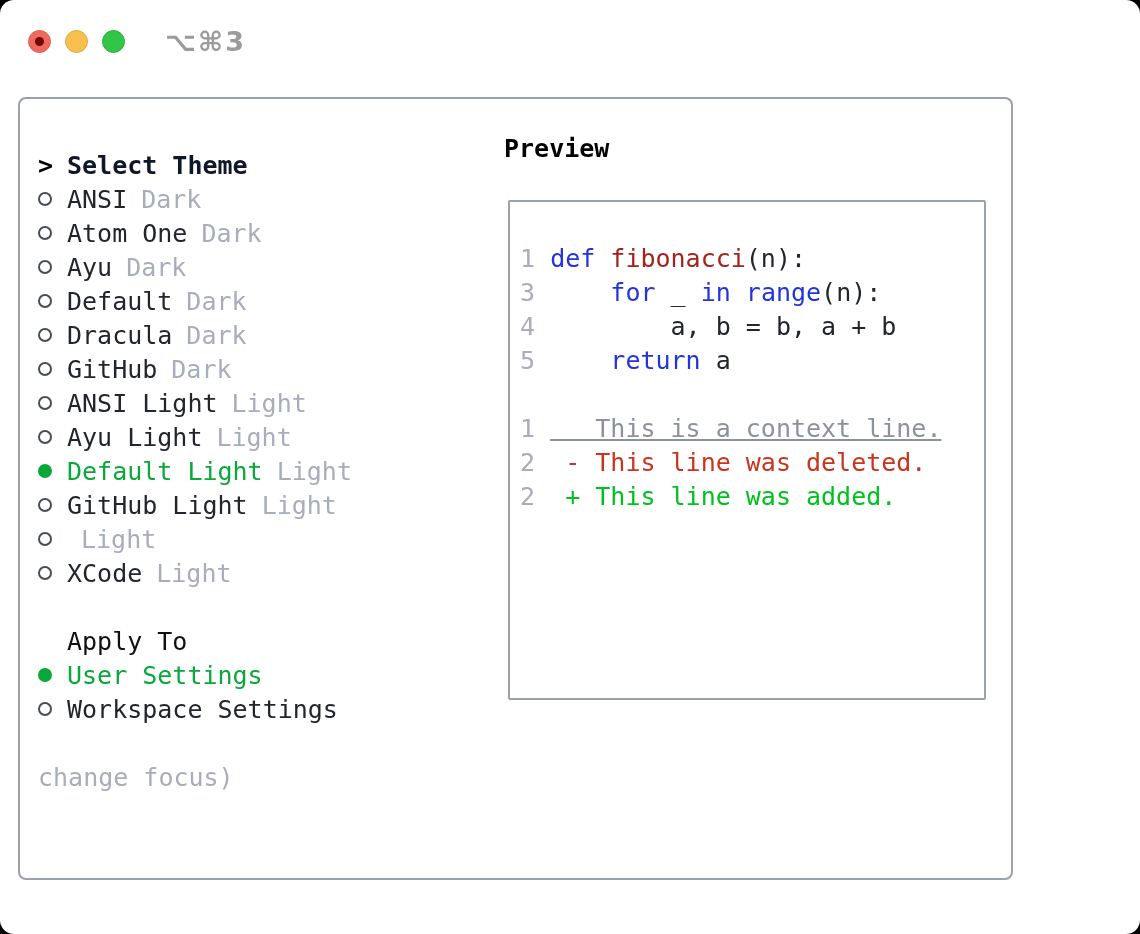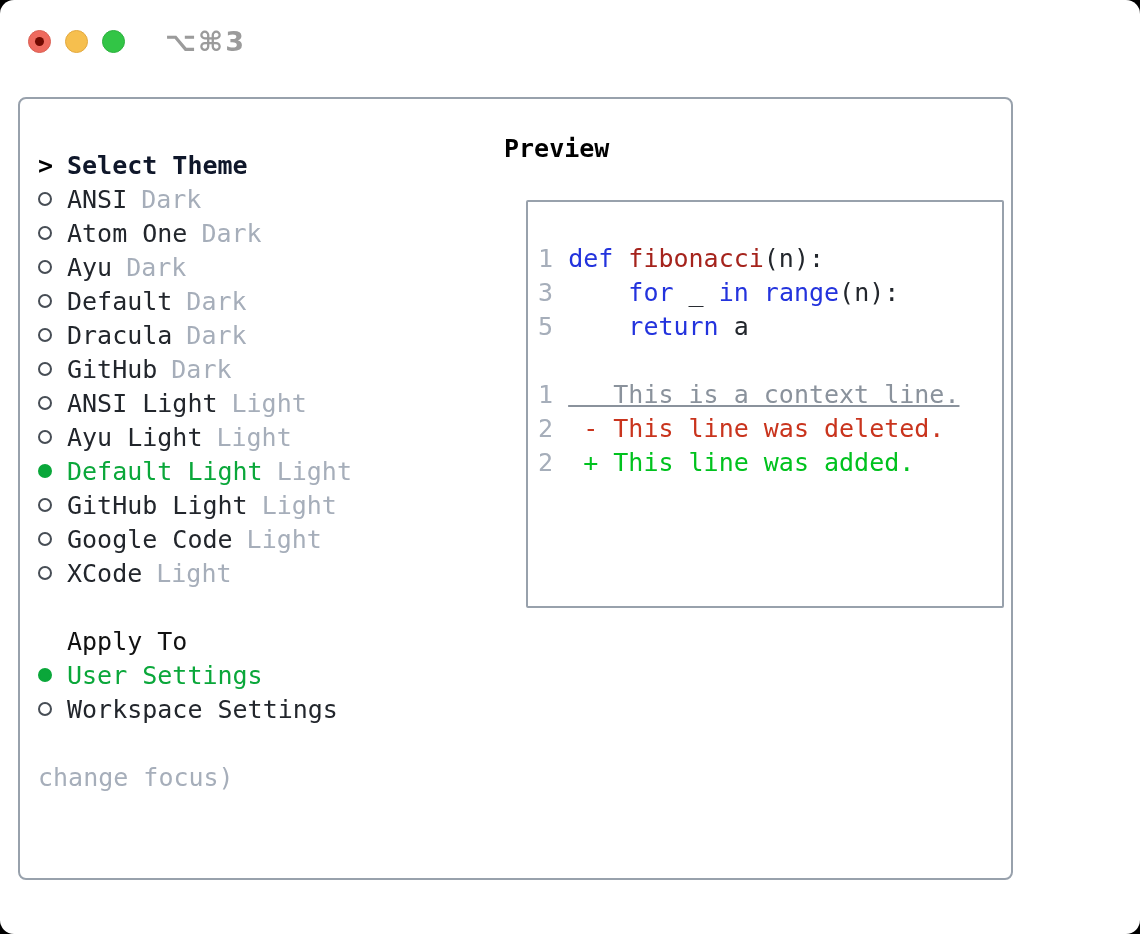--- a/index.html
+++ b/index.html
@@ -41,23 +41,23 @@
   .radio{width:14px;height:14px;border:2px solid #474d55;border-radius:50%;}
   .radio.sel{background:var(--green);border-color:var(--green);}
   .hdr{font-weight:bold;color:#0f172a;}
   .row.selected .name{color:var(--green);}
   .tag{color:var(--muted);margin-left:14px;}
   .hint-row{color:var(--muted);}
   
   .preview-title{position:absolute;left:484px;top:33px;height:34px;line-height:34px;
     font-size:25px;font-weight:bold;color:#000;}
   .preview-box{
-    position:absolute;left:488px;top:101px;width:478px;height:408px;
+    position:absolute;left:488px;top:101px;width:478px;height:500px;
     border:2px solid var(--border);border-radius:2px;background:#fff;
-    padding:6px 0 8px 10px;overflow:hidden;margin-left:18px;
+    padding:6px 0 8px 10px;overflow:hidden;
   }
   .pline{height:34px;line-height:34px;font-size:25px;white-space:pre;}
   .lnum{color:var(--muted);}
   .seg-kw{color:var(--kw);}
   .seg-fn{color:var(--fn);}
   .seg-code{color:var(--text);}
   .seg-ctx{color:var(--ctx);text-decoration:underline;}
   .seg-del{color:var(--del);}
   .seg-add{color:var(--add);}
 </style>
@@ -88,21 +88,21 @@
             <div class="row"><span class="marker"><span class="radio"></span></span><span class="name">ANSI</span><span class="tag">Dark</span></div>
             <div class="row"><span class="marker"><span class="radio"></span></span><span class="name">Atom One</span><span class="tag">Dark</span></div>
             <div class="row"><span class="marker"><span class="radio"></span></span><span class="name">Ayu</span><span class="tag">Dark</span></div>
             <div class="row"><span class="marker"><span class="radio"></span></span><span class="name">Default</span><span class="tag">Dark</span></div>
             <div class="row"><span class="marker"><span class="radio"></span></span><span class="name">Dracula</span><span class="tag">Dark</span></div>
             <div class="row"><span class="marker"><span class="radio"></span></span><span class="name">GitHub</span><span class="tag">Dark</span></div>
             <div class="row"><span class="marker"><span class="radio"></span></span><span class="name">ANSI Light</span><span class="tag">Light</span></div>
             <div class="row"><span class="marker"><span class="radio"></span></span><span class="name">Ayu Light</span><span class="tag">Light</span></div>
             <div class="row selected"><span class="marker"><span class="radio sel"></span></span><span class="name">Default Light</span><span class="tag">Light</span></div>
             <div class="row"><span class="marker"><span class="radio"></span></span><span class="name">GitHub Light</span><span class="tag">Light</span></div>
-            <div class="row"><span class="marker"><span class="radio"></span></span><span class="name">Google Code</span><span class="tag">Light</span></div>
+            <div class="row"><span class="marker"><span class="radio"></span></span><span class="tag">Light</span></div>
             <div class="row"><span class="marker"><span class="radio"></span></span><span class="name">XCode</span><span class="tag">Light</span></div>
           </div>
 
         <div class="row spacer"></div>
 
         <div class="row">
           <span class="marker"></span>
           <span class="hdr" style="font-weight:normal;color:#111">Apply To</span>
         </div>
 
@@ -117,20 +117,21 @@
             <div class="row hint-row">change focus)</div>
           </div>
       </div>
 
       <div class="preview-title">Preview</div>
 
       <div class="preview-box" id="preview-box">
           <div class="pline"></div>
           <div class="pline"><span class="lnum">1</span> <span class="seg-kw">def</span><span class="seg-code"> </span><span class="seg-fn">fibonacci</span><span class="seg-code">(n):</span></div>
           <div class="pline"><span class="lnum">3</span> <span class="seg-code">    </span><span class="seg-kw">for</span><span class="seg-code"> _ </span><span class="seg-kw">in</span><span class="seg-code"> </span><span class="seg-kw">range</span><span class="seg-code">(n):</span></div>
+          <div class="pline"><span class="lnum">4</span> <span class="seg-code">        a, b = b, a + b</span></div>
           <div class="pline"><span class="lnum">5</span> <span class="seg-code">    </span><span class="seg-kw">return</span><span class="seg-code"> a</span></div>
           <div class="pline"></div>
           <div class="pline"><span class="lnum">1</span> <span class="seg-ctx">   This is a context line.</span></div>
           <div class="pline"><span class="lnum">2</span> <span class="seg-del"> - This line was deleted.</span></div>
           <div class="pline"><span class="lnum">2</span> <span class="seg-add"> + This line was added.</span></div>
         </div>
 
     </div>
   </div>
 </div>

